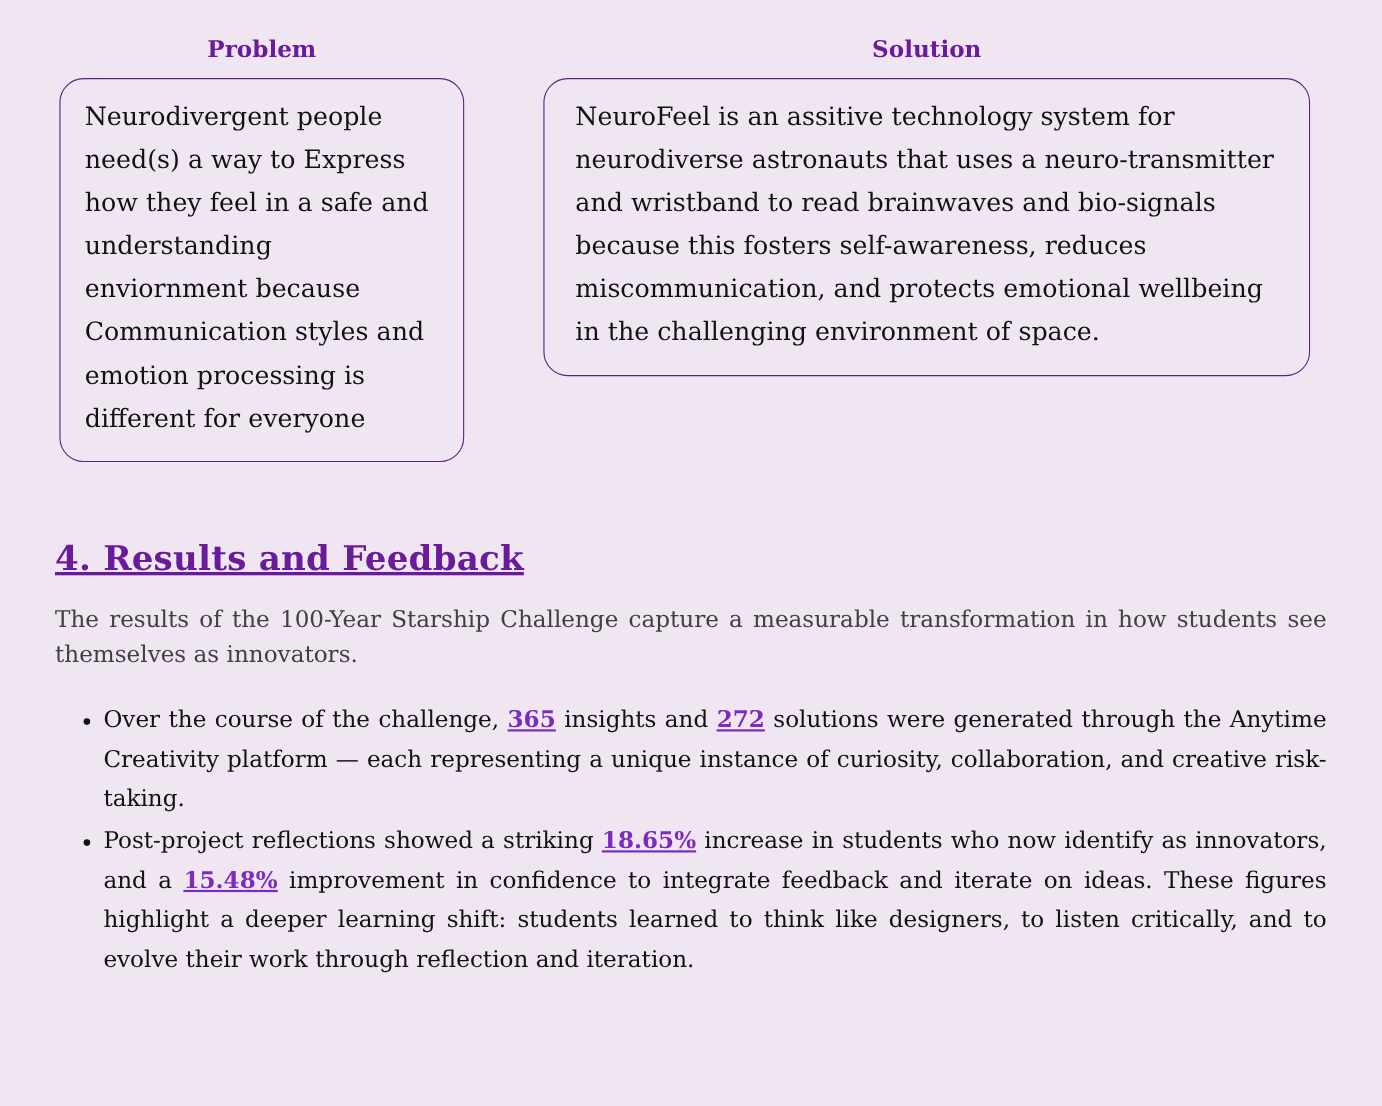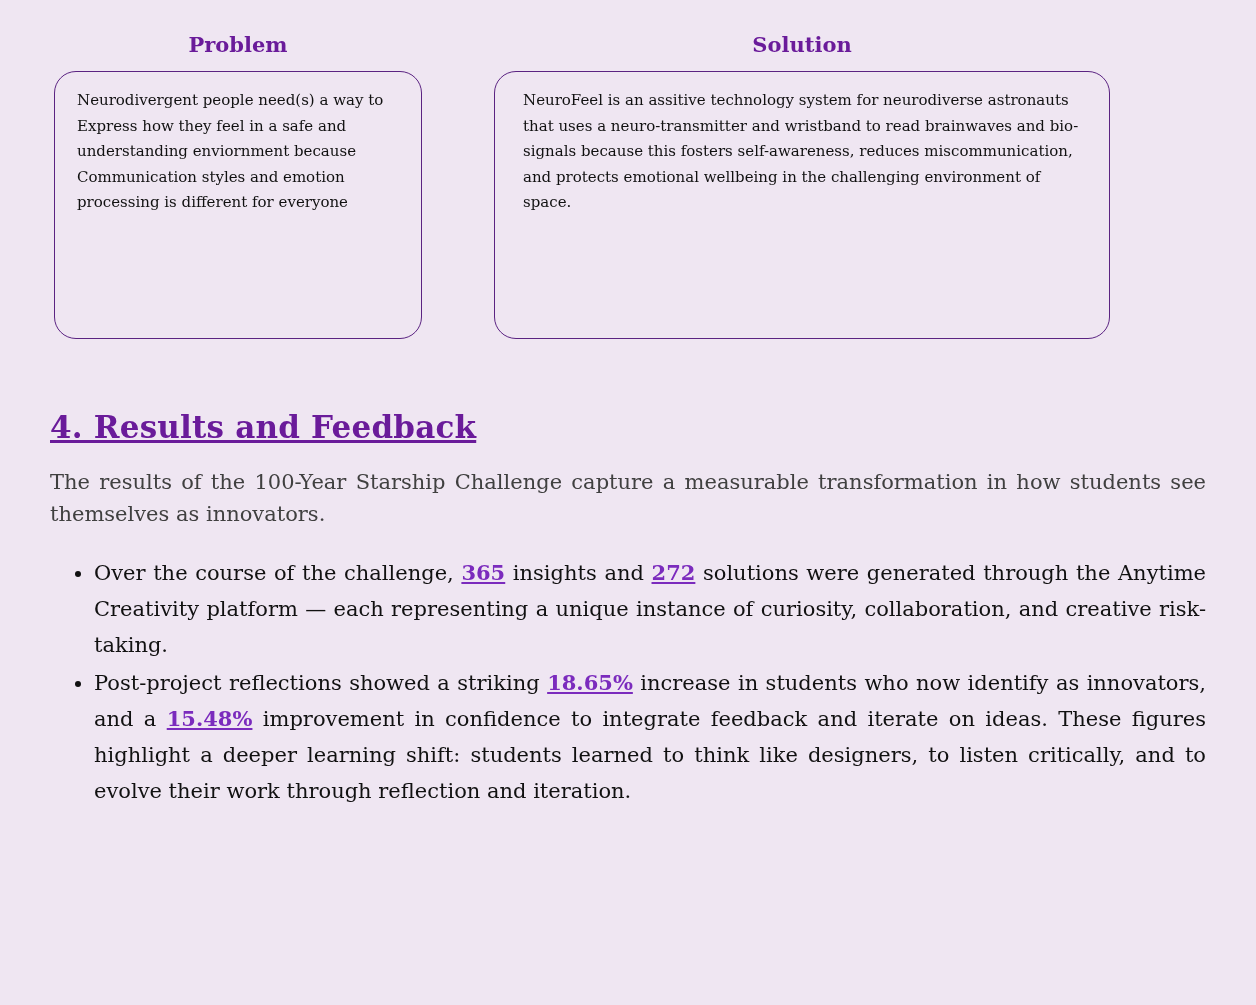--- a/index.html
+++ b/index.html
@@ -33,36 +33,36 @@
     padding-top: 34px;
     padding-left: 22px;
   }
   .example-grid {
     display: flex;
     gap: 72px;
     margin-top: 32px;
     padding-left: 4px;
   }
   .col-problem { width: 368px; }
-  .col-solution { width: 616px; }
+  .col-solution { width: 697px; }
   .col-head {
     text-align: center;
     font-family: "DejaVu Serif", serif;
     font-weight: bold;
     color: #6a1b9a;
     font-size: 21px;
     margin-bottom: 14px;
   }
   .card {
     border: 1.6px solid #5b2382;
     border-radius: 22px;
     background: transparent;
     padding: 16px 20px 18px 22px;
     font-family: "DejaVu Serif", serif;
-    font-size: 15px;
+    font-size: 23px;
     line-height: 1.70;
     color: #111;
     box-sizing: border-box;
   }
   .card.problem { min-height: 268px; }
   .card.solution { min-height: 268px; padding-left: 28px; }
   #sec4-title {
     margin-top: 70px;
     padding-left: 0px;
     text-decoration: underline;

